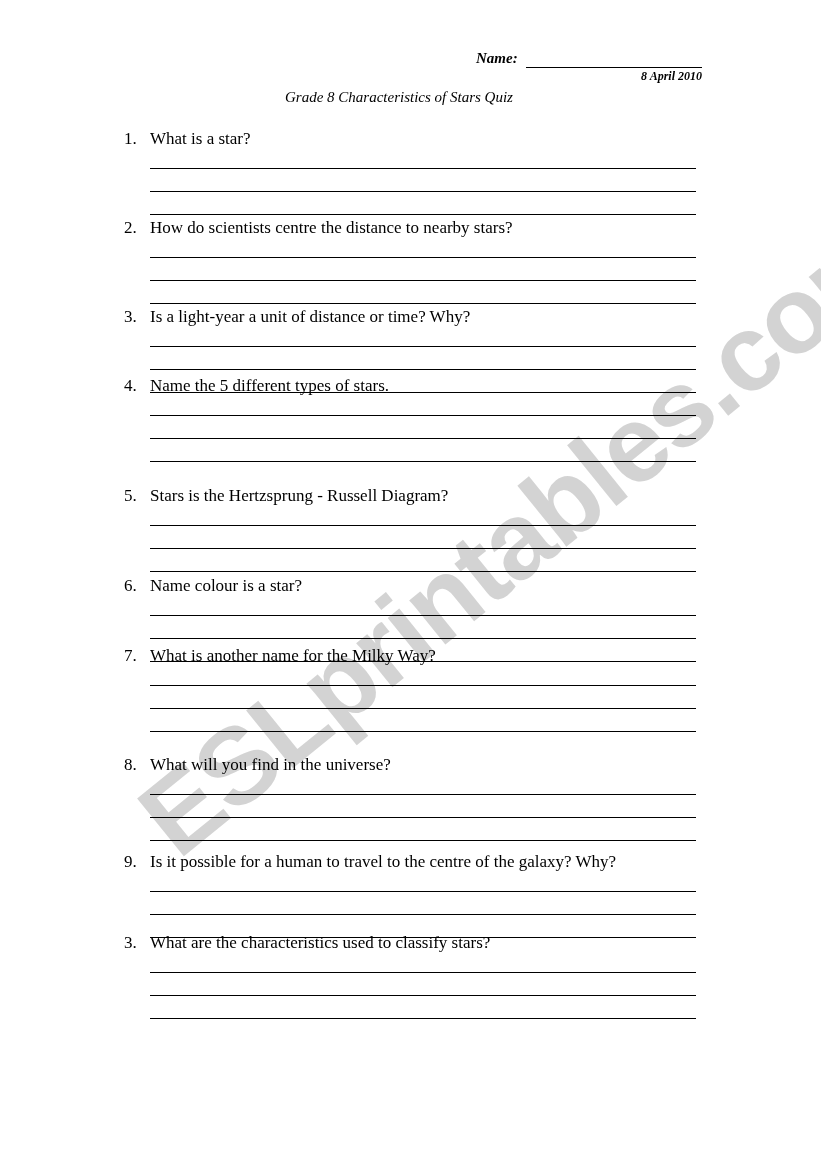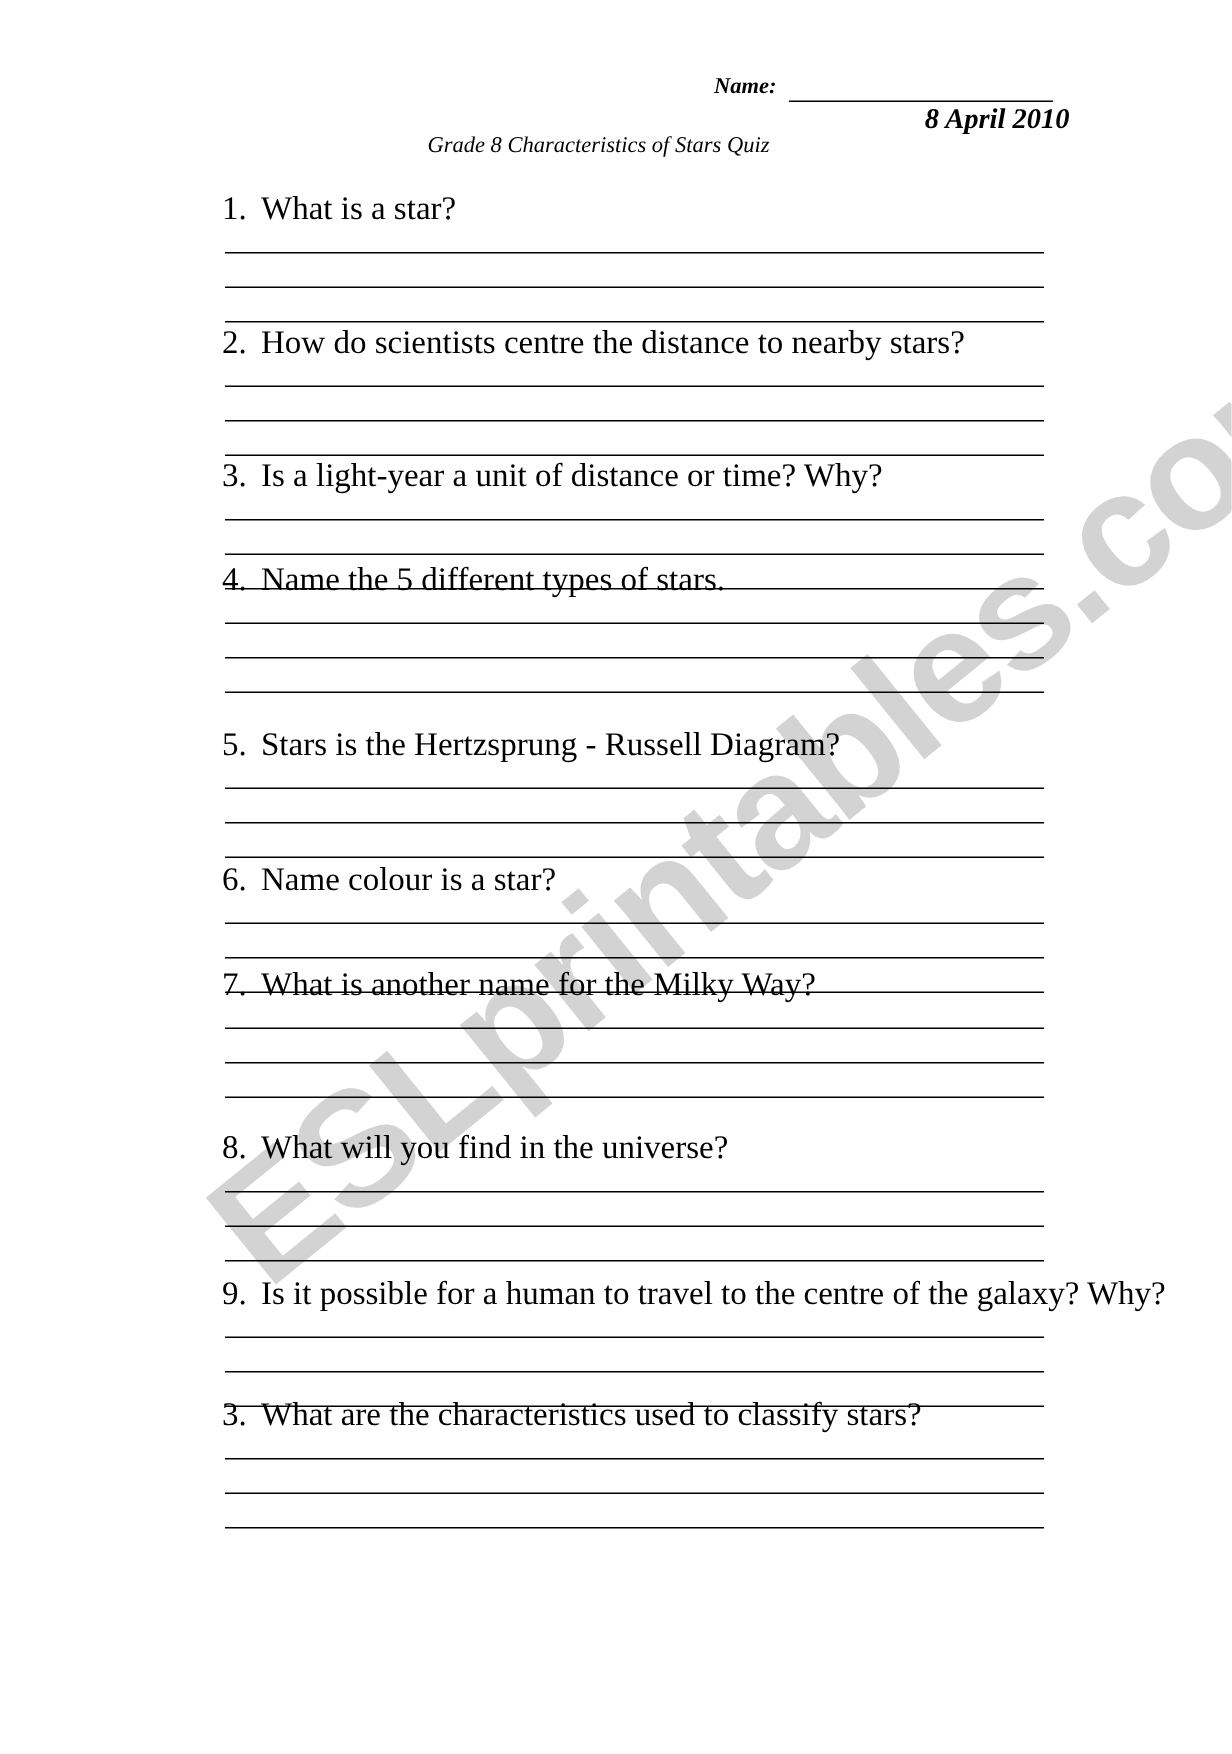--- a/index.html
+++ b/index.html
@@ -6,25 +6,25 @@
   body { width: 821px; height: 1169px; position: relative; overflow: hidden;
          font-family: "Liberation Serif", "DejaVu Serif", serif; color: #000; }
   .watermark { position: absolute; left: 70px; top: 530px; width: 760px;
                transform: rotate(-39deg); transform-origin: center center;
                font-family: "Liberation Sans", "DejaVu Sans", sans-serif; font-weight: bold;
                font-size: 108px; color: #cfcfcf; letter-spacing: -2px; white-space: nowrap;
                z-index: 0; opacity: 0.9; }
   .header-name { position: absolute; left: 476px; top: 50px; font-style: italic; font-weight: bold;
                  font-size: 15px; z-index: 2; text-align: center; }
   .name-line { position: absolute; left: 526px; top: 67px; width: 176px; border-top: 1px solid #000; z-index: 2; }
-  .header-date { position: absolute; right: 108px; top: 69px; font-style: italic; font-weight: bold;
-                 font-size: 19px; z-index: 2; }
+  .header-date { position: absolute; right: 119px; top: 69px; font-style: italic; font-weight: bold;
+                 font-size: 12px; z-index: 2; }
   .title { position: absolute; left: 285px; top: 89px; font-style: italic; font-size: 15px; z-index: 2; }
   .question { position: absolute; left: 124px; width: 572px; z-index: 2; }
-  .q-text { font-size: 22px; line-height: 20px; white-space: nowrap; margin-left: 24px; }
+  .q-text { font-size: 17px; line-height: 20px; white-space: nowrap; }
   .q-num { display: inline-block; width: 26px; }
   .answer-line { position: absolute; left: 26px; width: 546px; border-top: 1px solid #000; }
 </style>
 </head>
 <body>
 
 <div class="watermark">ESLprintables.com</div>
 
 <div class="header-name">Name:</div>
 <div class="name-line"></div>

